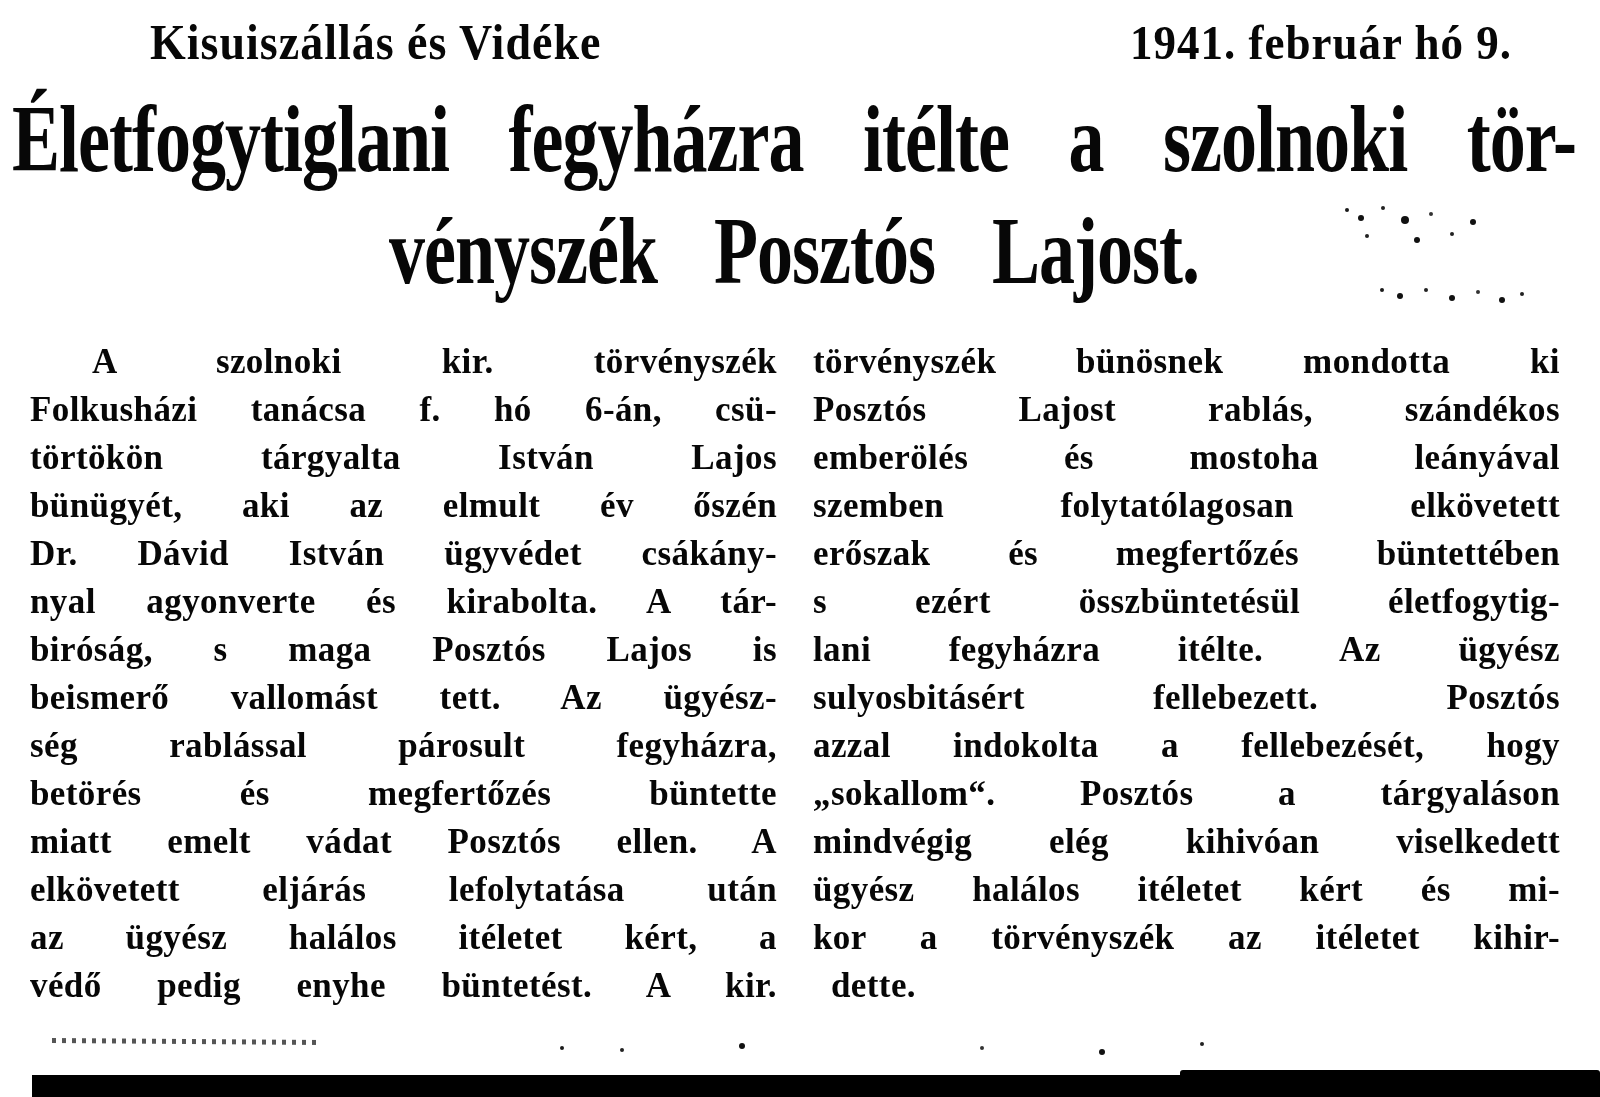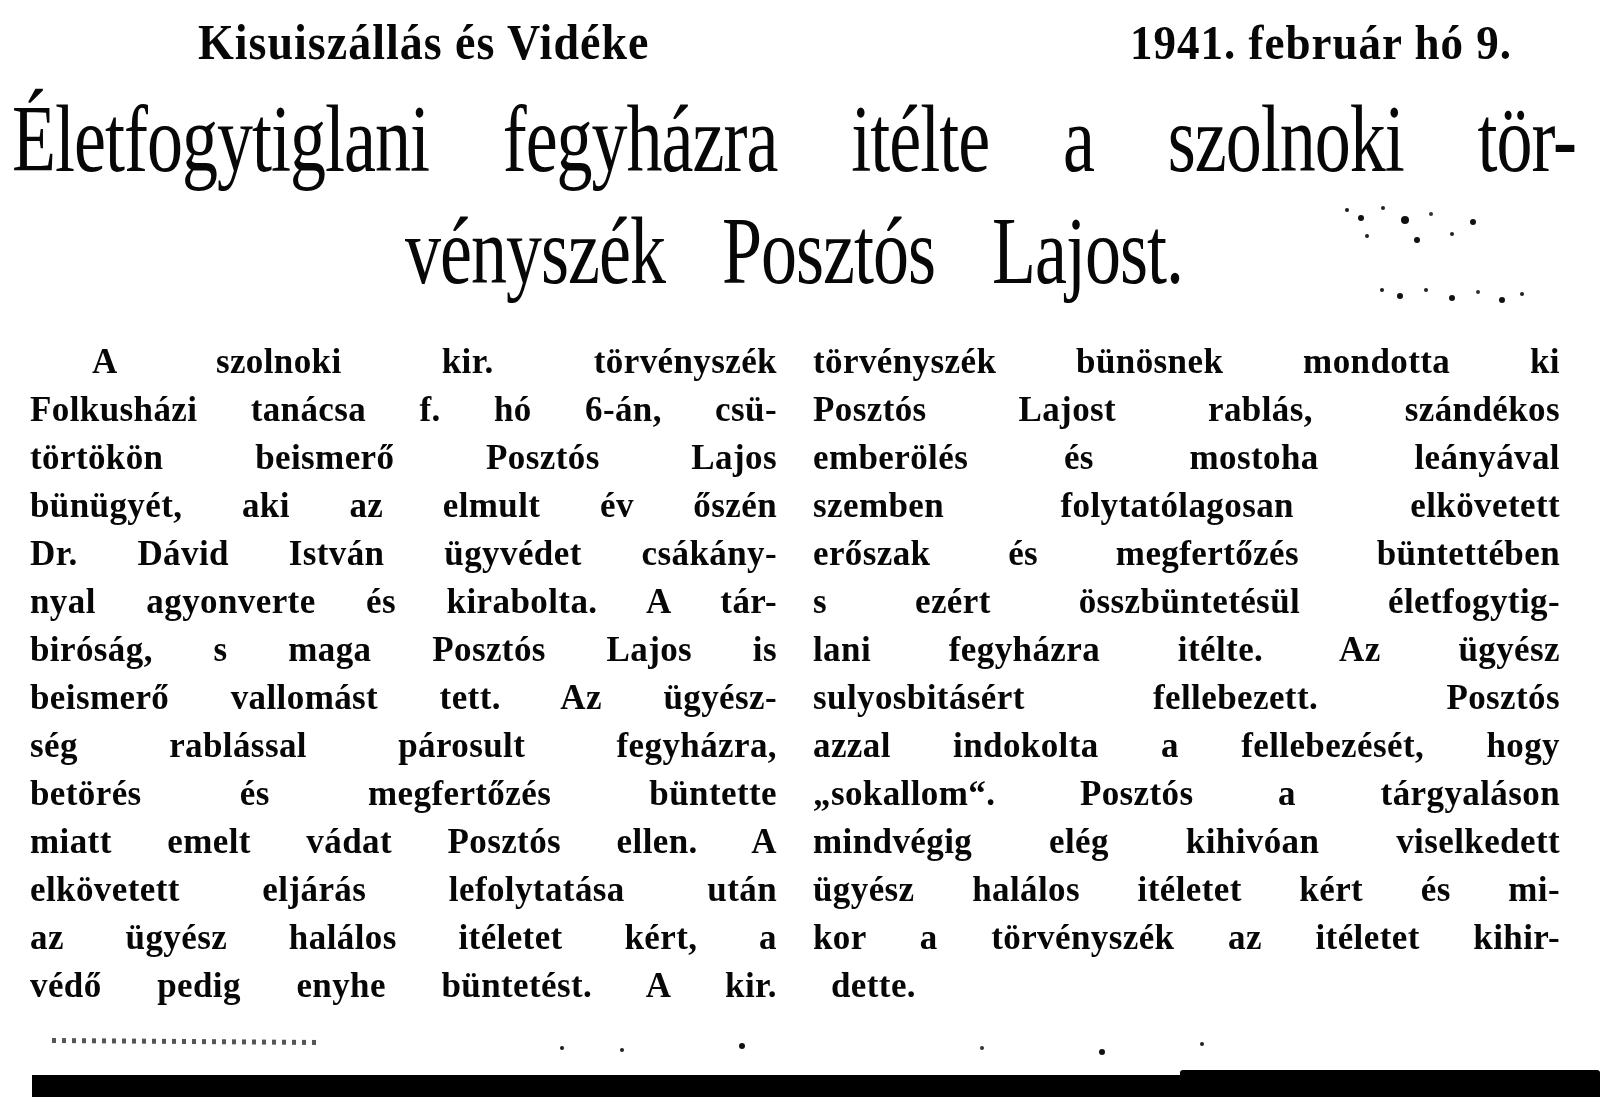--- a/index.html
+++ b/index.html
@@ -14,40 +14,39 @@
   }
 
   
   .masthead-row {
     position: absolute;
     top: 14px; left: 150px; right: 88px;
     display: flex;
     justify-content: space-between;
     align-items: baseline;
     font-weight: 700;
-    margin-left: 48px;
   }
   .masthead {
     font-size: 46px;
     letter-spacing: 1px;
     transform: scaleY(1.08);
     transform-origin: 0 0;
   }
   .issue-date {
     font-size: 45px;
     letter-spacing: 1px;
     transform: scaleY(1.08);
     transform-origin: 100% 0;
   }
 
   
   .headline {
     position: absolute;
     top: 88px; left: 8px; right: 20px;
-    font-weight: 400;
+    font-weight: 700;
   }
   .hl-line1 {
     font-size: 72px;
     line-height: 78px;
     letter-spacing: -1px;
     text-align: justify;
     text-align-last: justify;
     transform: scaleY(1.32);
     transform-origin: 50% 0;
     margin-bottom: 34px;
@@ -144,21 +143,21 @@
 
   <div class="headline">
     <div class="hl-line1">Életfogytiglani fegyházra itélte a szolnoki tör-</div>
     <div class="hl-line2">vényszék Posztós Lajost.</div>
   </div>
 
   <div class="columns">
     <div class="col">
       <div class="bline indent">A szolnoki kir. törvényszék</div>
       <div class="bline">Folkusházi tanácsa f. hó 6-án, csü-</div>
-      <div class="bline">törtökön beismerő Posztós Lajos</div>
+      <div class="bline">törtökön tárgyalta István Lajos</div>
       <div class="bline">bünügyét, aki az elmult év őszén</div>
       <div class="bline">Dr. Dávid István ügyvédet csákány-</div>
       <div class="bline">nyal agyonverte és kirabolta. A tár-</div>
       <div class="bline">biróság, s maga Posztós Lajos is</div>
       <div class="bline">beismerő vallomást tett. Az ügyész-</div>
       <div class="bline">ség rablással párosult fegyházra,</div>
       <div class="bline">betörés és megfertőzés büntette</div>
       <div class="bline">miatt emelt vádat Posztós ellen. A</div>
       <div class="bline">elkövetett eljárás lefolytatása után</div>
       <div class="bline">az ügyész halálos itéletet kért, a</div>

